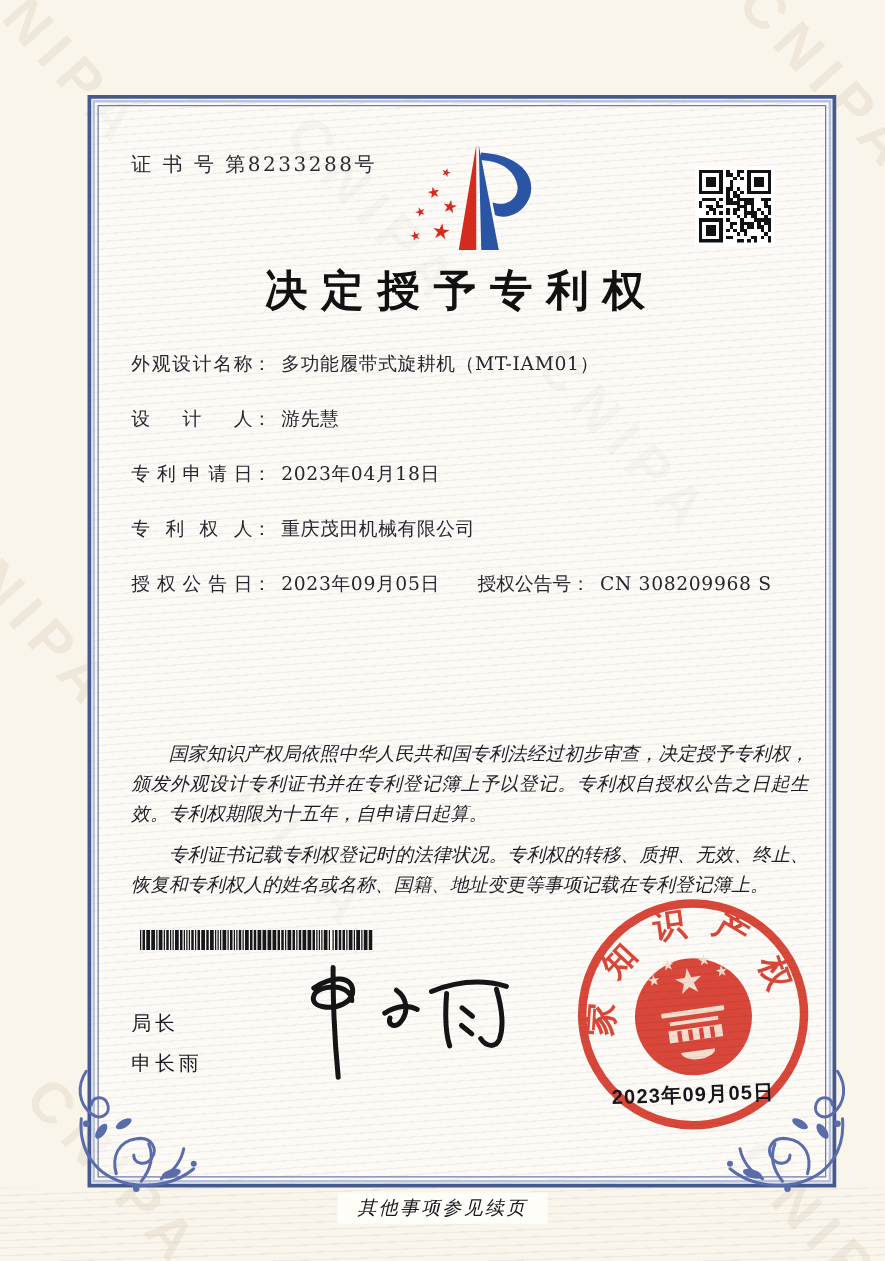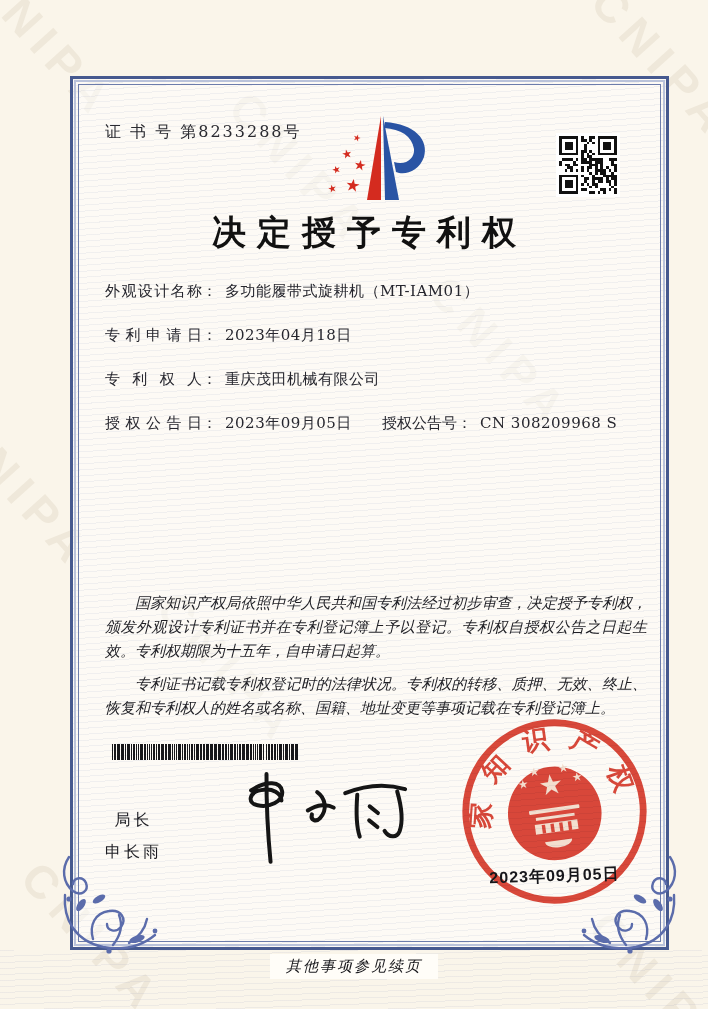--- a/index.html
+++ b/index.html
@@ -38,21 +38,21 @@
   .fvalue{letter-spacing:0.5px;}
   .fpair2{position:absolute;left:277px;top:0;}
 
   .paras{position:absolute;left:32px;top:512px;width:542px;font-size:15px;line-height:24px;
          font-style:italic;color:#1e1e24;}
   .paras p{margin:0 0 9px 0;text-indent:2em;text-align:justify;}
 
   .barcode{position:absolute;left:39px;top:665px;width:186px;height:16px;}
 
   .signer{position:absolute;left:32px;top:725px;font-family:"Liberation Sans","DejaVu Sans",sans-serif;
-          font-size:16px;letter-spacing:3px;color:#1c1c22;line-height:32px;text-align:center;}
+          font-size:16px;letter-spacing:3px;color:#1c1c22;line-height:32px;}
   .signature{position:absolute;left:149px;top:687px;width:200px;height:100px;transform:rotate(-2deg);}
 
   .seal{position:absolute;left:384px;top:635px;width:195px;height:195px;z-index:4;mix-blend-mode:multiply;}
   .seal-svg{width:100%;height:100%;transform:rotate(-8deg);opacity:0.93;}
   .seal-chars{font-weight:bold;fill:#d53a2a;font-family:"DejaVu Serif",serif;}
   .seal-date{position:absolute;left:0;top:152px;width:100%;text-align:center;
              font-family:"Liberation Sans","DejaVu Sans",sans-serif;font-size:16px;font-weight:600;
              color:#17171b;letter-spacing:1px;transform:rotate(-2deg);}
 
   .page-info{position:absolute;left:0;top:838px;width:100%;text-align:center;font-size:13px;color:#26262c;}
@@ -266,20 +266,23 @@
         <rect x="2" y="16" width="3" height="3" fill="#111"></rect>
       </svg>
 
     <div class="title">决定授予专利权</div>
 
     <div class="fields">
       <div class="frow">
         <span class="flabel">外观设计名称</span><span class="fcolon">：</span><span class="fvalue">多功能履带式旋耕机（MT-IAM01）</span>
       </div>
       <div class="frow">
+        <span class="flabel">设计人</span><span class="fcolon">：</span><span class="fvalue">游先慧</span>
+      </div>
+      <div class="frow">
         <span class="flabel">专利申请日</span><span class="fcolon">：</span><span class="fvalue">2023年04月18日</span>
       </div>
       <div class="frow">
         <span class="flabel">专利权人</span><span class="fcolon">：</span><span class="fvalue">重庆茂田机械有限公司</span>
       </div>
       <div class="frow">
         <span class="flabel">授权公告日</span><span class="fcolon">：</span><span class="fvalue">2023年09月05日</span>
         <span class="fpair2">
           <span>授权公告号</span><span class="fcolon">：</span><span class="fvalue">CN 308209968 S</span>
         </span>

